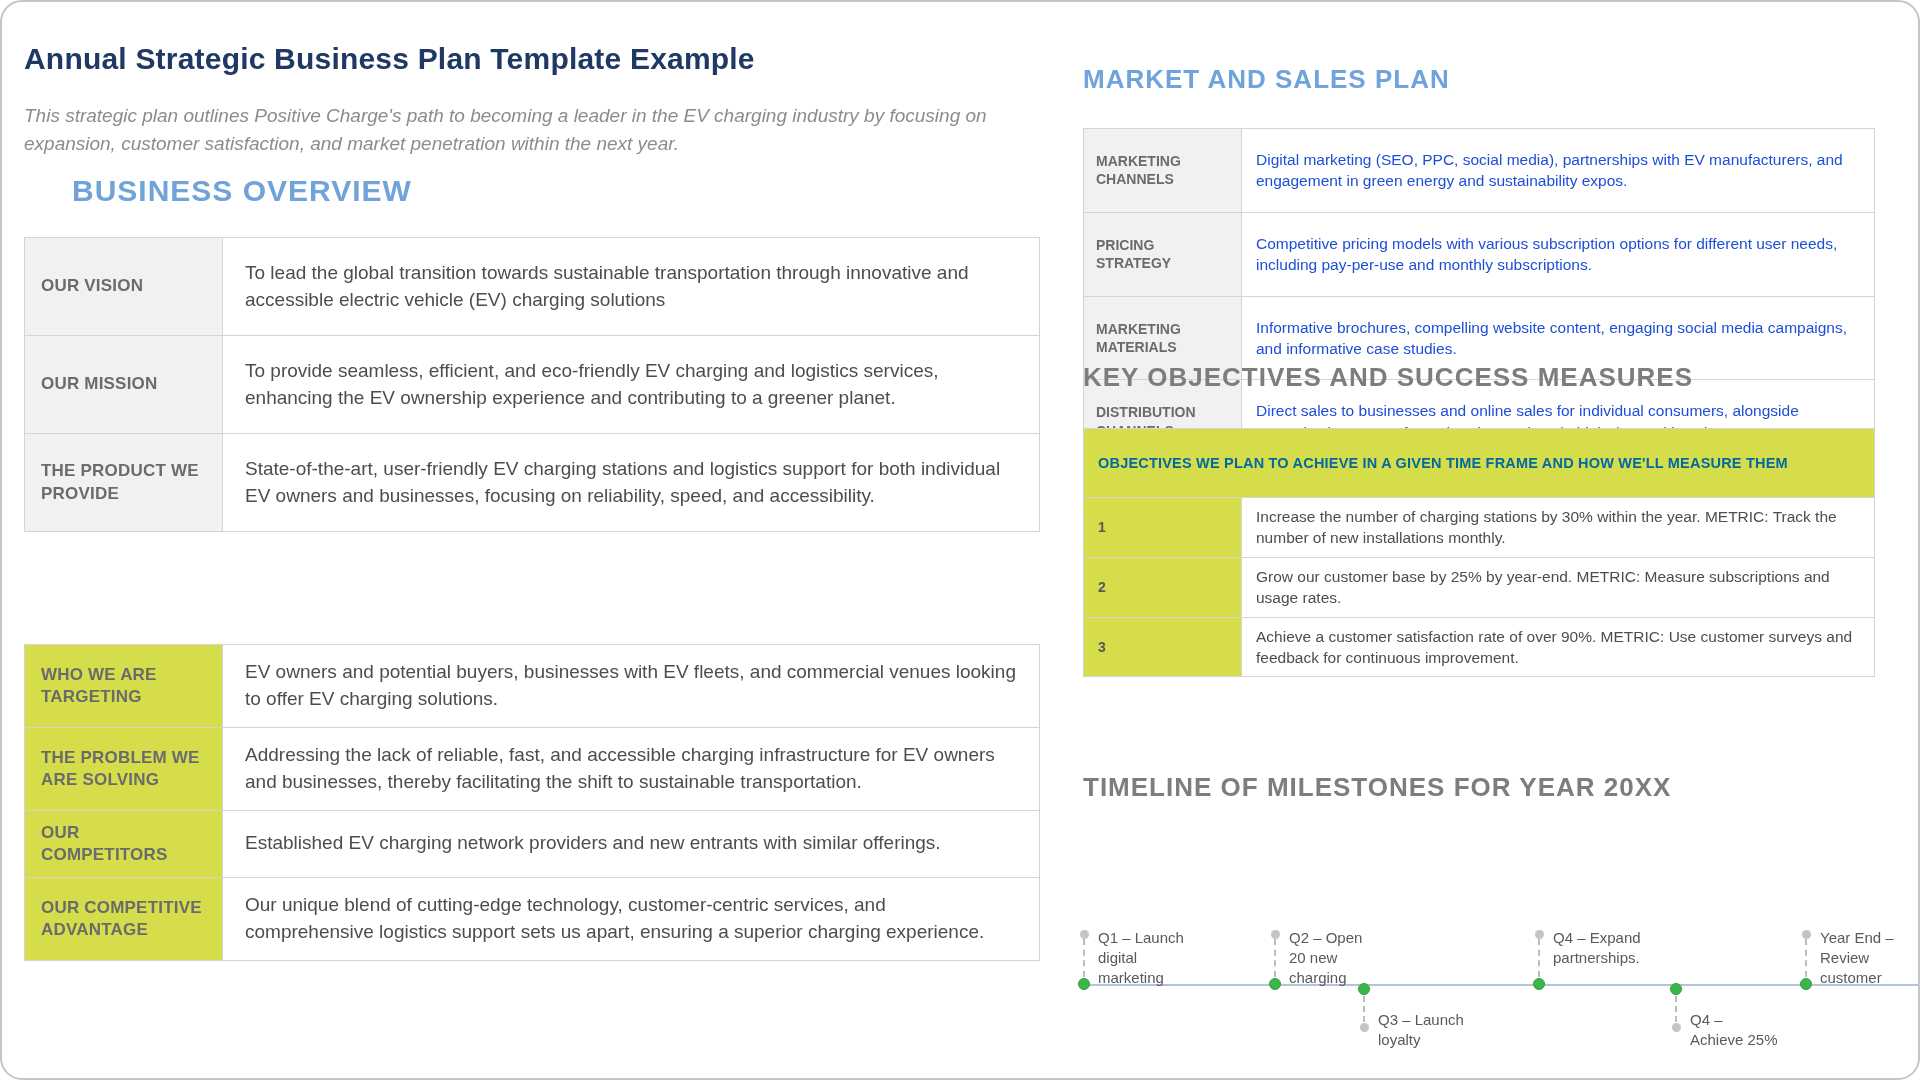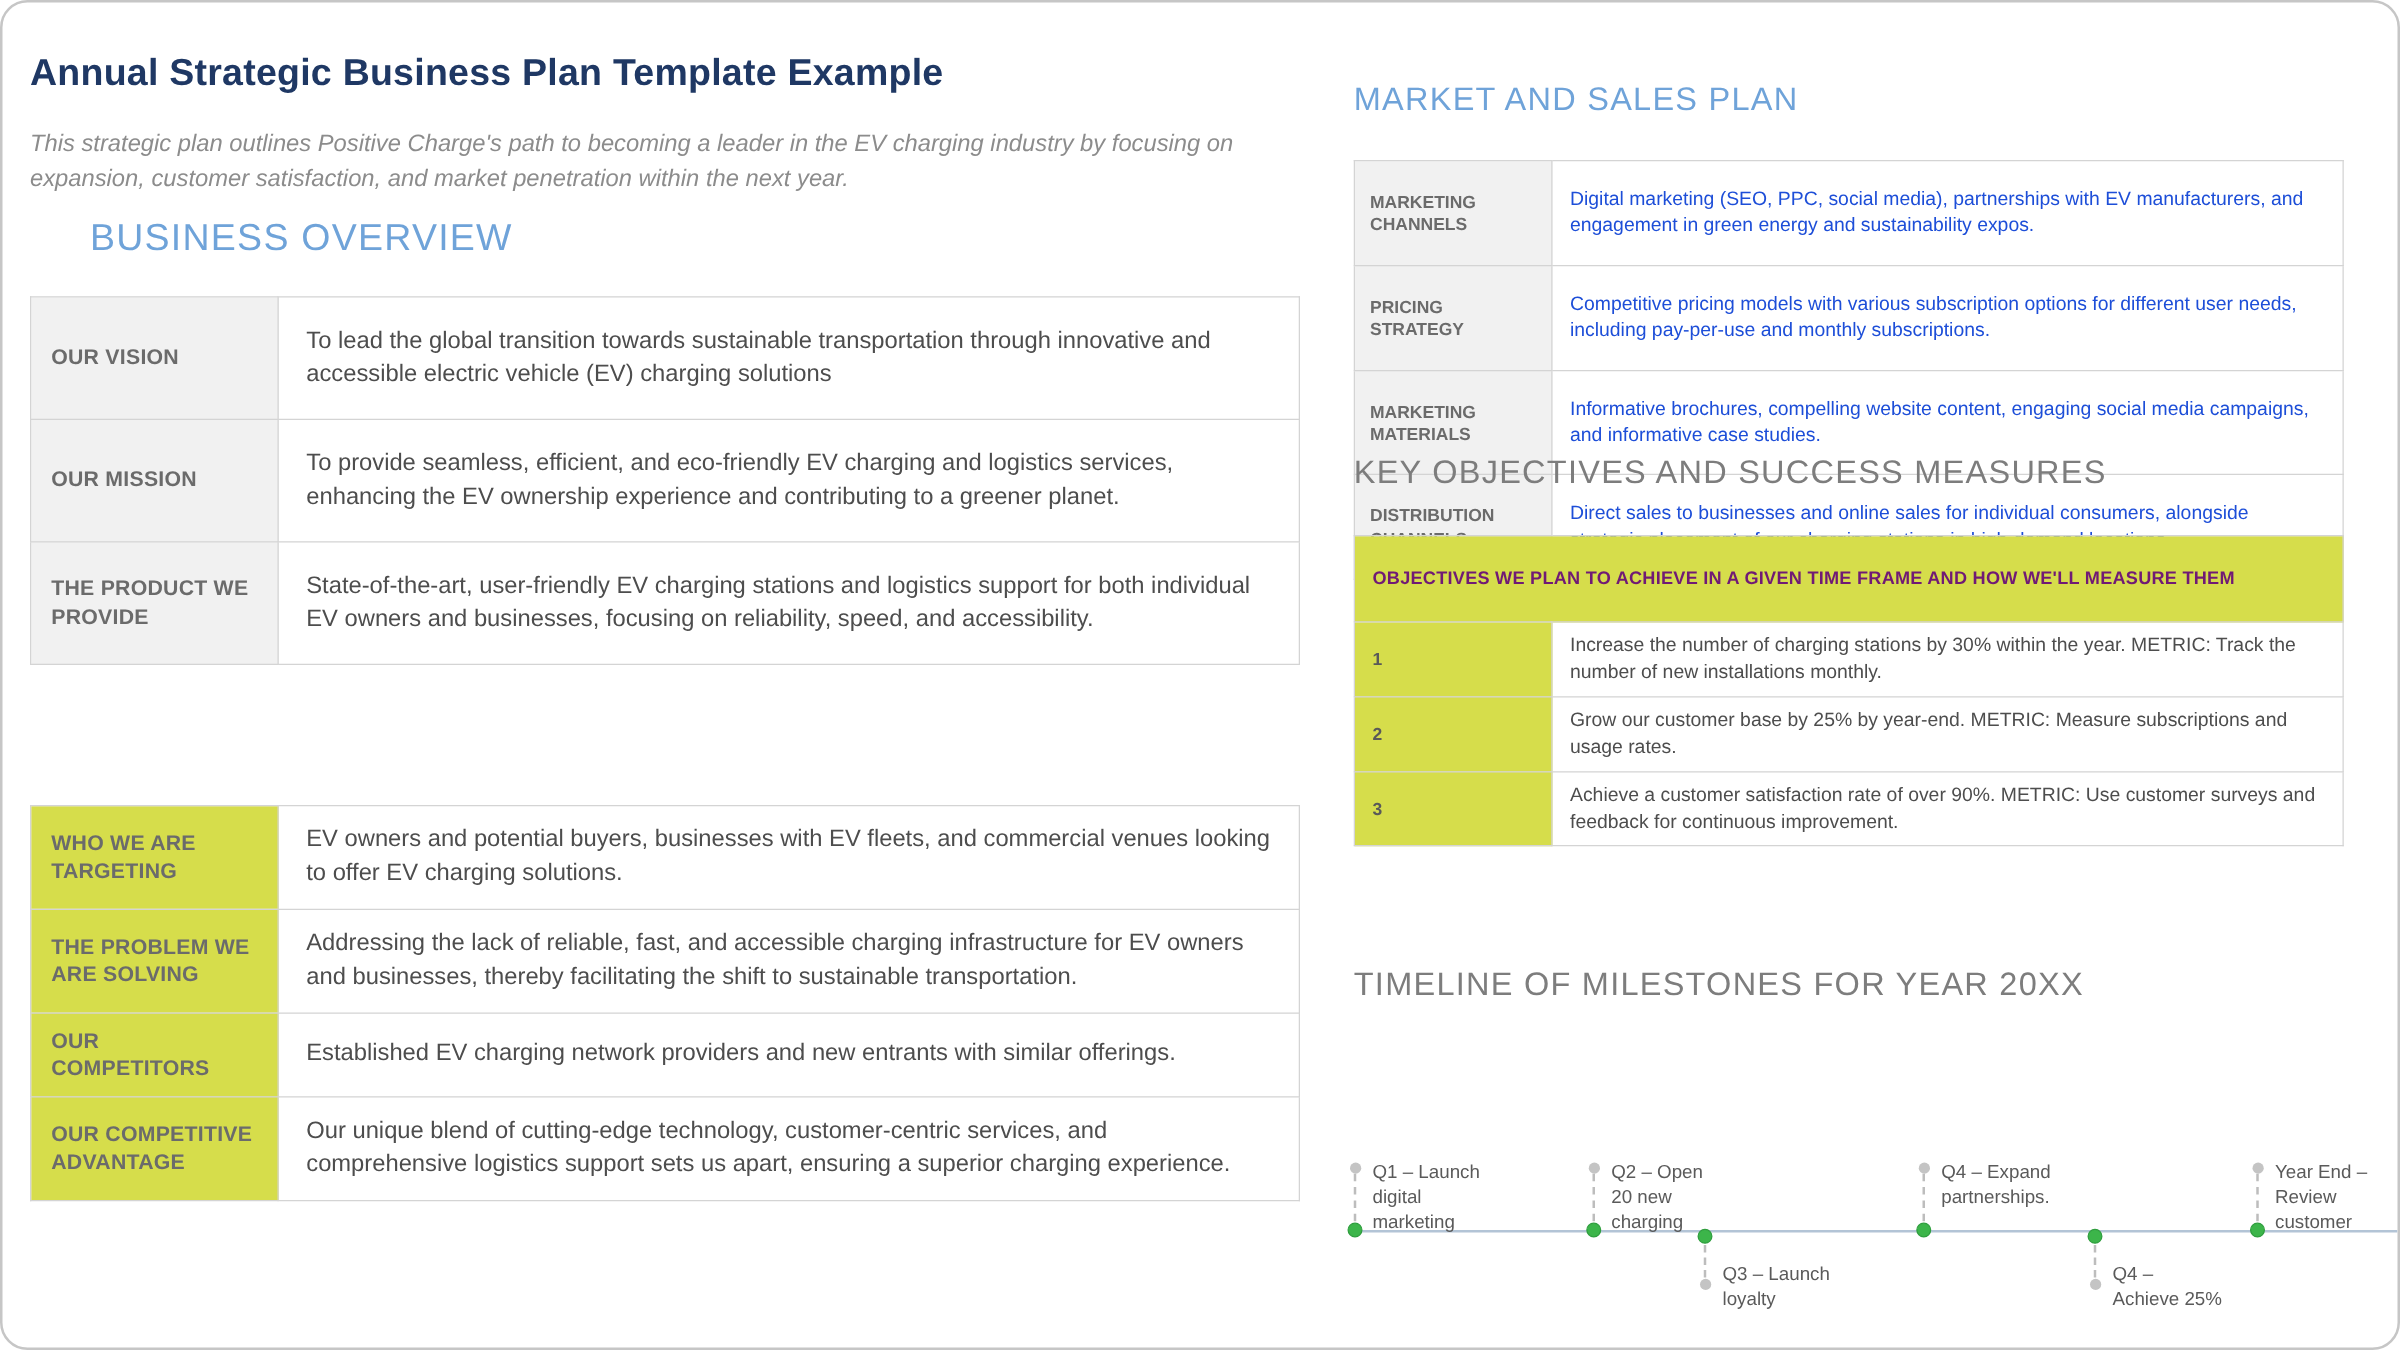--- a/index.html
+++ b/index.html
@@ -8,21 +8,21 @@
     position:relative; width:1920px; height:1080px; background:#ffffff;
     border:2px solid #c6c6c6; border-radius:22px; overflow:hidden;
   }
   .col { position:absolute; top:0; }
   .col-left  { left:22px;  width:1016px; height:1080px; }
   .col-right { left:1081px; width:800px; height:1080px; }
 
   h1.doc-title { position:absolute; left:0; top:40px; font-size:30px; font-weight:700; color:#1f3864; letter-spacing:0.2px; }
   p.intro { position:absolute; left:0; top:100px; width:1016px; font-size:19px; font-style:italic; color:#8c8c8c; line-height:1.45; }
 
-  .sec-head { position:absolute; left:0; font-weight:400; letter-spacing:1px; }
+  .sec-head { position:absolute; left:0; font-weight:700; letter-spacing:1px; }
   .sec-head.blue { color:#6fa3d9; }
   .sec-head.gray { color:#7d7d7d; }
   .sec-head.lg { font-size:30px;margin-left:48px; }
   .sec-head.md { font-size:26px; }
 
   table.tbl { border-collapse:collapse; width:100%; }
   table.tbl td { border:1px solid #d4d4d4; vertical-align:middle; }
   table.tbl { border:1px solid #c9c9c9; position:absolute; left:0; }
 
   
@@ -31,21 +31,21 @@
   .tbl-lg tr { height:98px; }
   .tbl-ma tr { height:67px; }
   .gray-lbl td.lbl { background:#f1f1f1; }
   .yellow-lbl td.lbl { background:#d6dd4b; }
 
   
   .tbl-sm td.lbl { width:158px; padding:8px 12px; font-size:14px; font-weight:700; color:#6b6b6b; line-height:1.3; }
   .tbl-sm td.val { padding:20px 14px; font-size:15.5px; color:#1d4ed8; line-height:1.38; }
   .tbl-sm tr { height:53px; }
 
-  .tbl-obj td.hdr { background:#d6dd4b; padding:10px 14px; font-size:14.5px; font-weight:700; color:#701a75; height:69px; letter-spacing:0.2px; }
+  .tbl-obj td.hdr { background:#d6dd4b; padding:10px 14px; font-size:14.5px; font-weight:700; color:#0369a1; height:69px; letter-spacing:0.2px; }
   .tbl-obj td.num { background:#d6dd4b; width:158px; padding:8px 14px; font-size:14px; font-weight:700; color:#595959; }
   .tbl-obj td.val { padding:8px 14px; font-size:15.5px; color:#4d4d4d; line-height:1.38; }
   .tbl-obj tr.r { height:52px; }
 
   
   .timeline { position:absolute; left:0; top:920px; width:800px; height:150px; }
   .tl-line { position:absolute; left:0; top:62px; width:835px; height:2px; background:#b3c4d6; }
   .milestone { position:absolute; top:0; width:0; height:140px; }
   .m-edot { position:absolute; left:-4px; width:9px; height:9px; border-radius:50%; background:#c4c4c4; }
   .m-dash { position:absolute; left:-1px; width:0; border-left:2px dashed #bdbdbd; }

